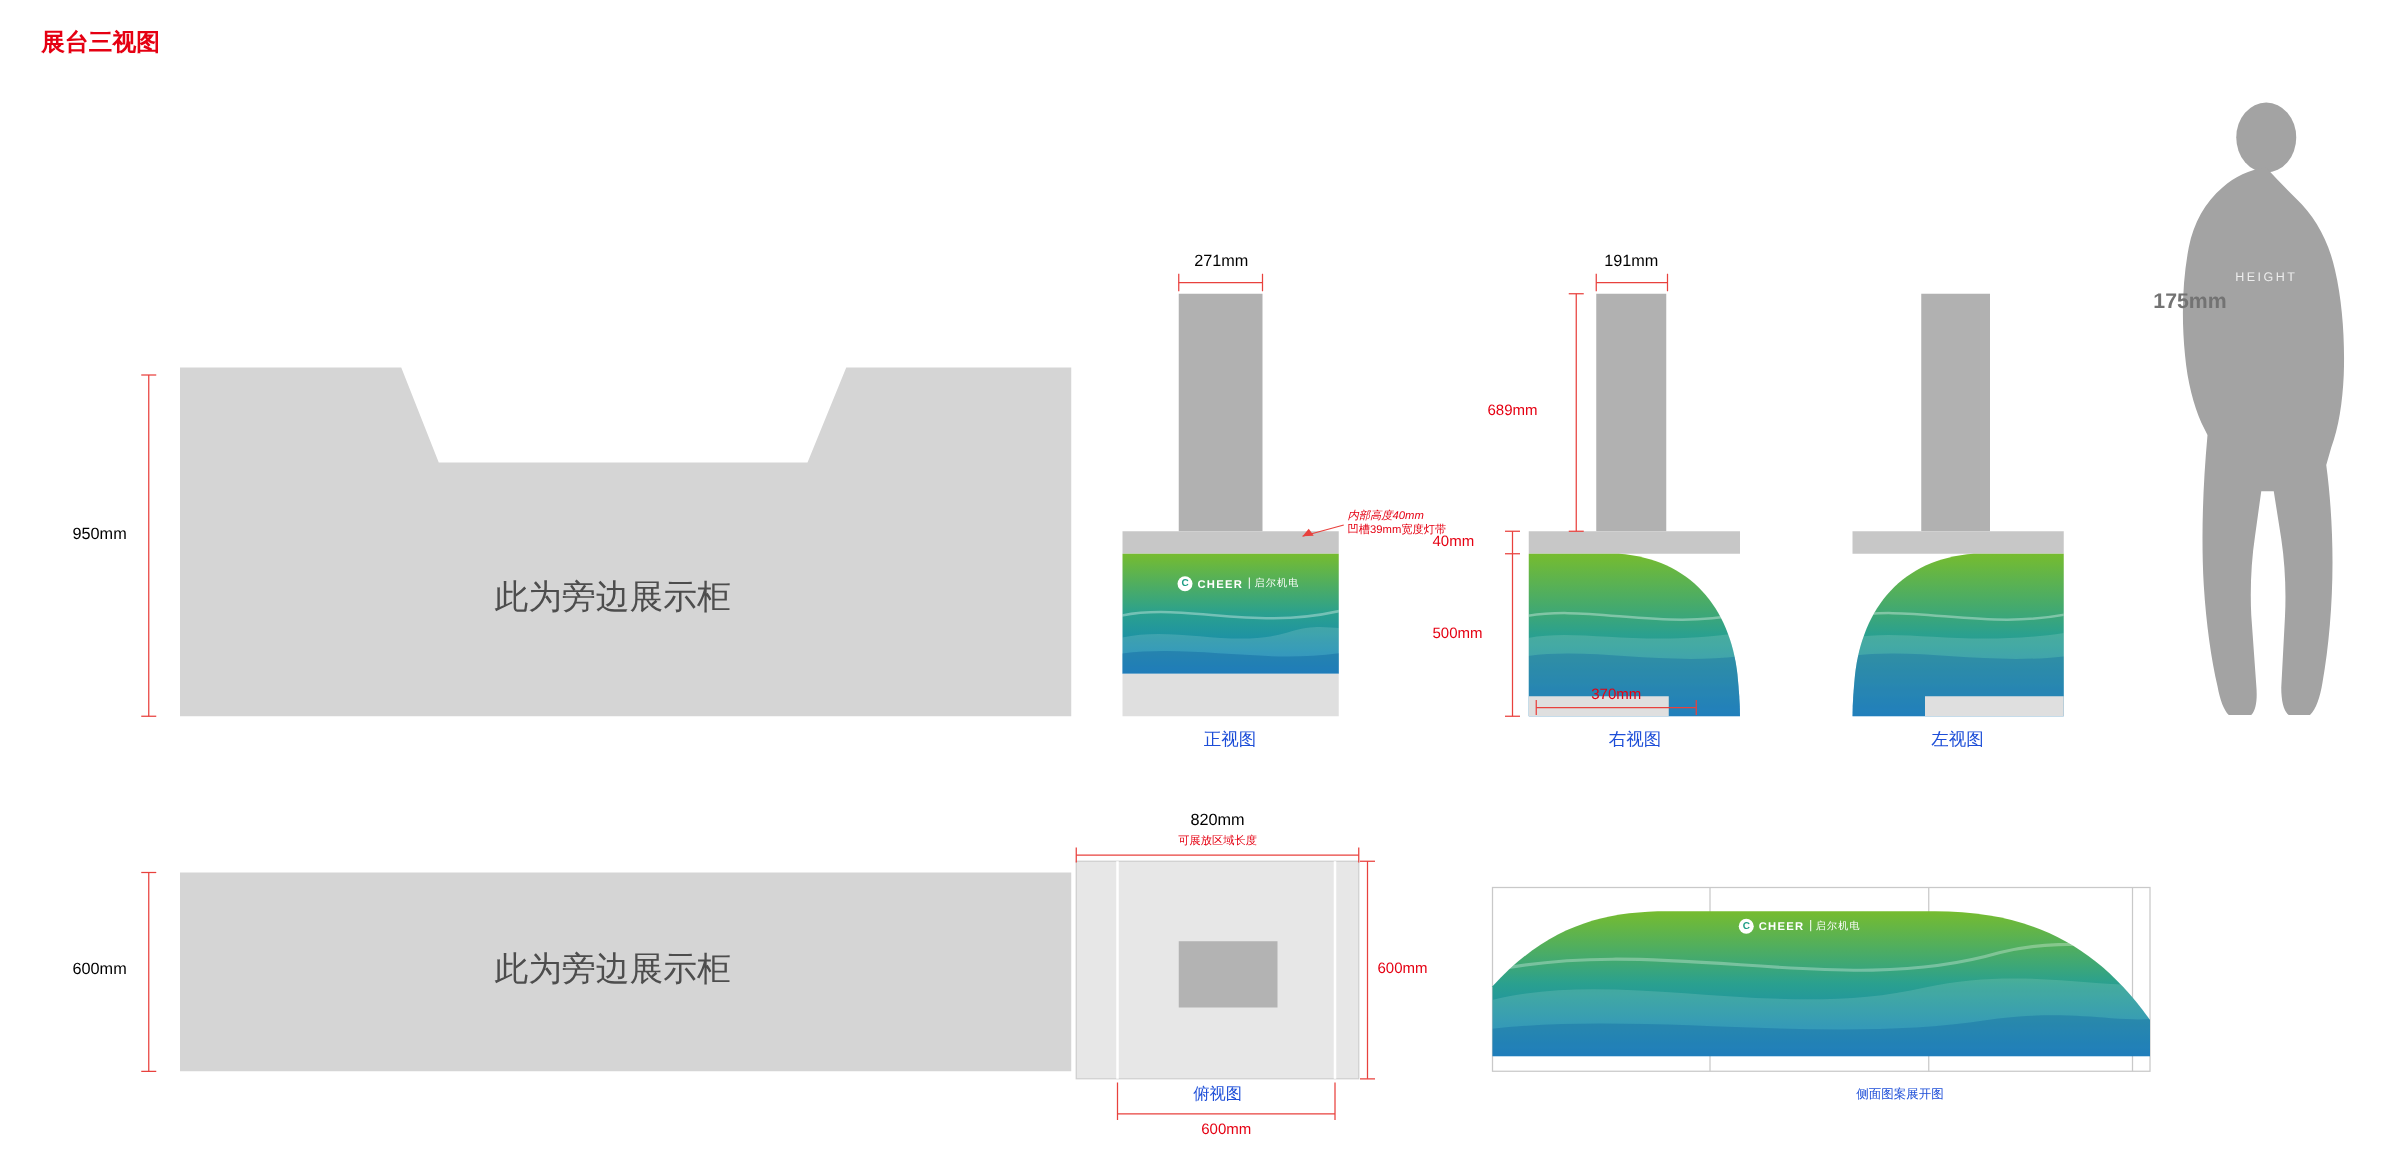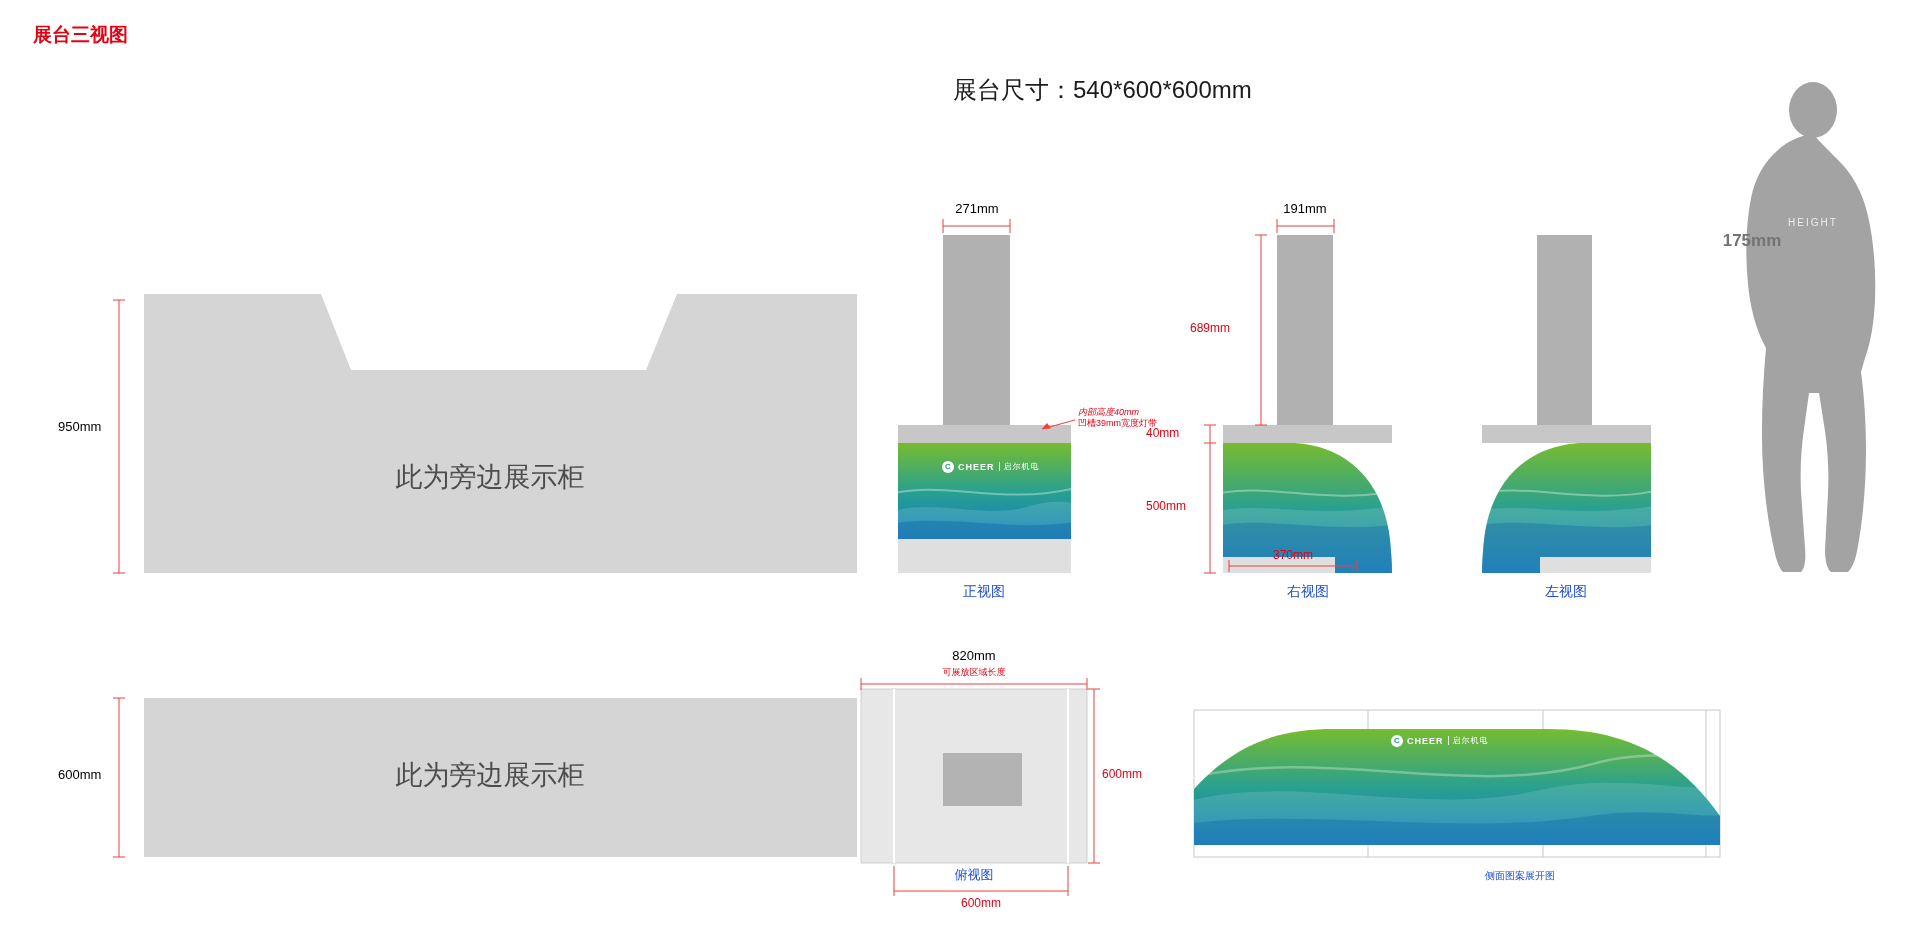--- a/index.html
+++ b/index.html
@@ -167,21 +167,20 @@
         <line x1="894" y1="866" x2="894" y2="896"></line>
         <line x1="1068" y1="866" x2="1068" y2="896"></line>
 
       <line x1="1042" y1="429" x2="1075" y2="420"></line>
       <polygon points="1042,429 1051,428.5 1047,423" fill="#e8413d" stroke="none"></polygon>
     </g>
   </svg>
 
   <div class="txt red" style="left:33px;top:24px;font-size:19px;font-weight:bold;">展台三视图</div>
 
-  <div class="txt dark" style="left:953px;top:76px;font-size:24px;">展台尺寸：540*600*600mm</div>
 
   <div class="txt dim rgt" style="left:58px;top:420px;width:54px;">950mm</div>
   <div class="txt gray ctr" style="left:334px;top:462px;width:312px;font-size:27px;">此为旁边展示柜</div>
 
   <div class="txt dim ctr" style="left:936px;top:202px;width:82px;">271mm</div>
   <div class="txt note" style="left:1078px;top:407px;font-style:italic;">内部高度40mm</div>
   <div class="txt note" style="left:1078px;top:418px;">凹槽39mm宽度灯带</div>
   <div class="txt view-label ctr" style="left:934px;top:583px;width:100px;">正视图</div>
 
   <div class="txt dim ctr" style="left:1264px;top:202px;width:82px;">191mm</div>

